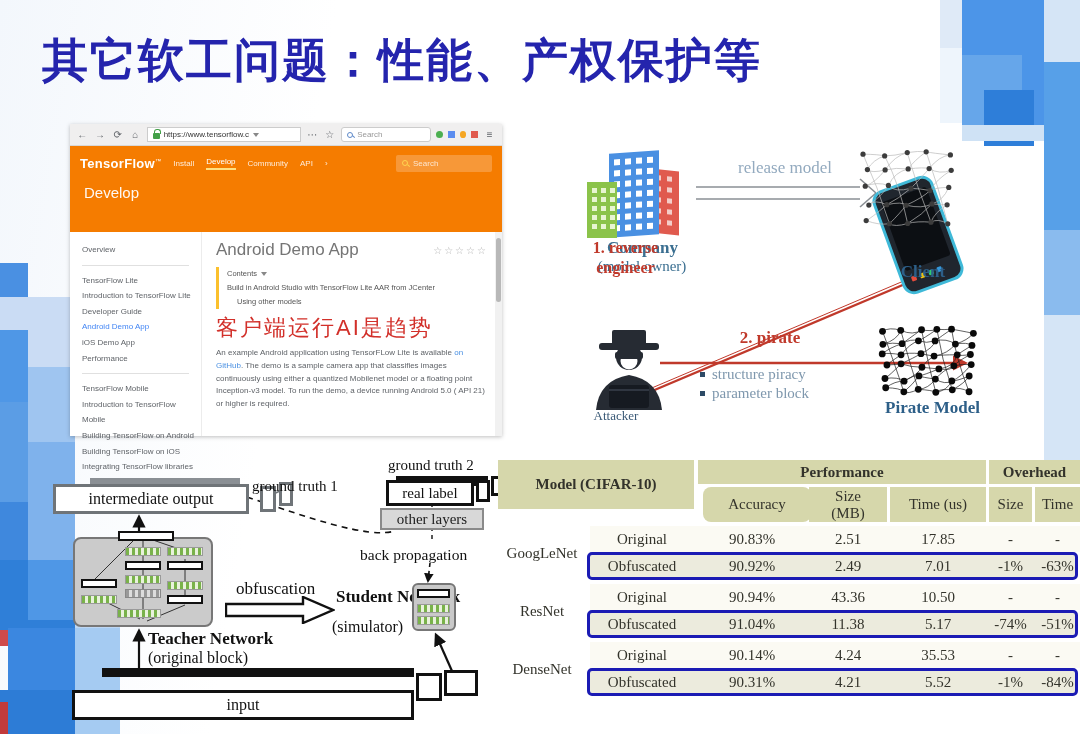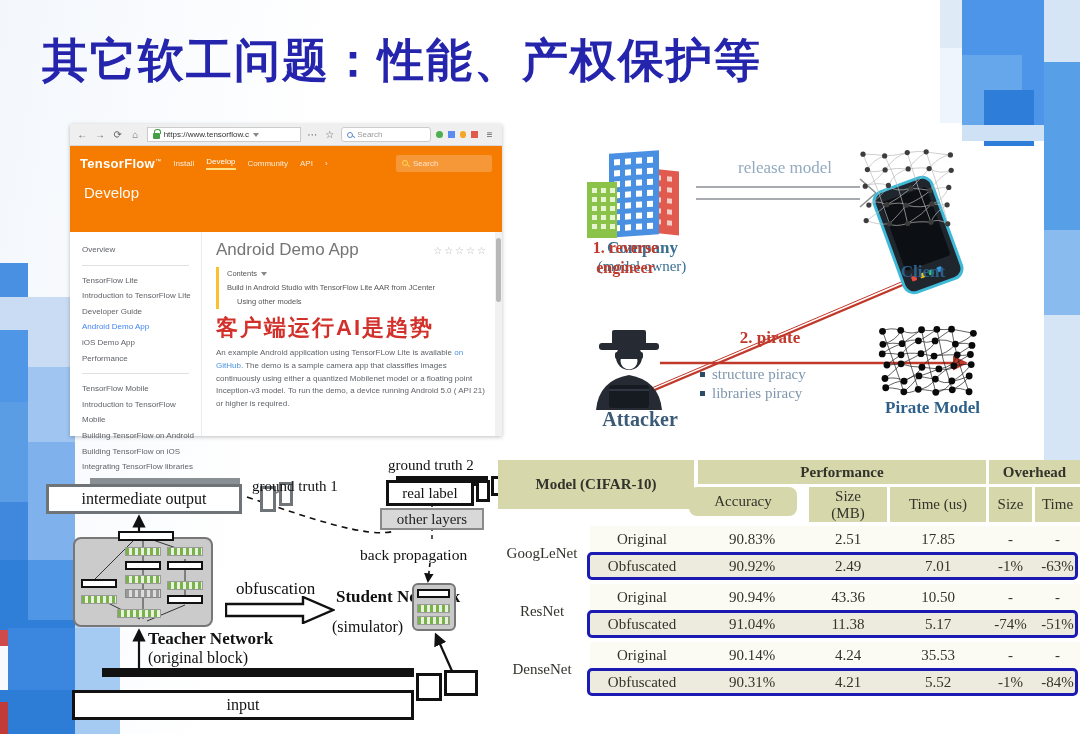--- a/index.html
+++ b/index.html
@@ -59,21 +59,21 @@
   .sbitem { line-height:1.95; }
   .sbitem.active { color:#4285f4; }
   .sbdiv { border-top:1px solid #e0e0e0; margin:7px 12px 7px 0; }
   #bmain { flex:1; padding:8px 14px 0 14px; position:relative; }
   #btitle-row { display:flex; align-items:center; }
   #bpagetitle { font-size:17px; color:#757575; }
   #bstars { margin-left:auto; color:#b4b4b4; font-size:10px; letter-spacing:2px; }
   #btoc { border-left:3px solid #fbc02d; margin-top:7px; padding-left:8px; font-size:7.5px; color:#555; }
   #btoc .tocrow { line-height:1.85; display:flex; align-items:center; gap:4px;}
   #btoc .indent { padding-left:10px; }
-  #banno { margin-top:4px; font-size:22px; font-weight:bold; color:#d2302a; letter-spacing:2px; }
+  #banno { margin-top:4px; font-size:22px; font-weight:normal; color:#d2302a; letter-spacing:2px; }
   #bpara { margin-top:4px; font-size:8px; line-height:1.62; color:#5f6368; width:272px; }
   #bpara a { color:#4a90e2; text-decoration:none; }
   #bscroll { position:absolute; right:0; top:0; bottom:0; width:7px; background:#f1f1f1; }
   #bscroll .thumb { position:absolute; top:6px; left:1px; width:5px; height:64px; background:#b8b8b8; border-radius:3px; }
 
   
   .dlabel { font-family:"Liberation Serif",serif; }
   #company-ico { left:585px; top:148px; width:112px; height:94px; }
   .bld { position:absolute; overflow:hidden; }
   #lbl-company { left:560px; top:238px; width:165px; font-size:17px; font-weight:bold; color:#3b6f91; }
@@ -82,32 +82,32 @@
   #phone { left:886px; top:180px; width:64px; height:110px; background:#20262e;
     border:3px solid #3fb9d8; border-radius:12px; transform:rotate(-20deg); }
   #phone .screen { position:absolute; left:5px; top:9px; right:5px; bottom:22px; background:#0c0f13; border-radius:3px; }
   #phone .apps { position:absolute; left:8px; bottom:10px; display:flex; gap:4px; }
   #phone .apps span { width:5px; height:5px; border-radius:1px; }
   #net-release { left:858px; top:146px; }
   #lbl-client { left:868px; top:262px; width:110px; font-size:17px; font-weight:bold; color:#2d5f88; }
   #lbl-attack1 { left:558px; top:238px; width:135px; font-size:16px; font-weight:bold; color:#c0392b; line-height:1.25; }
   #lbl-attack2 { left:700px; top:328px; width:140px; font-size:17px; font-weight:bold; color:#c0392b; }
   #attacker-ico { left:582px; top:328px; }
-  #lbl-attacker { left:580px; top:408px; width:120px; font-size:20px; font-weight:bold; color:#3b5a77; }
+  #lbl-attacker { left:556px; top:408px; width:120px; font-size:13px; font-weight:normal; color:#3b5a77; }
   .bullet-row { left:700px; width:190px; display:flex; align-items:center; gap:7px;
     font-size:15px; color:#7e97ad; font-family:"Liberation Serif",serif; }
   .bullet-row i { width:5px; height:5px; background:#2d4a66; flex:none; }
   #net-pirate { left:876px; top:324px; }
   #lbl-pirate { left:860px; top:398px; width:145px; font-size:17px; font-weight:bold; color:#2d5f88; }
 
   
   .obox { position:absolute; background:#fff; text-align:center;
     font-family:"Liberation Serif",serif; color:#111; }
   #iout-back { left:90px; top:478px; width:150px; height:12px; background:#8a8f94; }
-  #iout-box { left:46px; top:484px; width:196px; height:30px; border:3px solid #6f7478; font-size:16px; line-height:24px; }
+  #iout-box { left:53px; top:484px; width:196px; height:30px; border:3px solid #6f7478; font-size:16px; line-height:24px; }
   #iout-sq1 { left:260px; top:486px; width:16px; height:26px; border:3px solid #6f7478; }
   #iout-sq2 { left:279px; top:482px; width:14px; height:24px; border:3px solid #6f7478; }
   #lbl-gt1 { left:252px; top:478px; font-size:15px; color:#111; }
   #lbl-gt2 { left:388px; top:457px; font-size:15px; color:#111; }
   #rl-back { left:396px; top:476px; width:92px; height:10px; background:#111; }
   #rl-box { left:386px; top:480px; width:88px; height:26px; border:3px solid #111; font-size:15px; line-height:20px; }
   #rl-sq1 { left:476px; top:480px; width:14px; height:22px; border:3px solid #111; }
   #rl-sq2 { left:491px; top:476px; width:12px; height:20px; border:3px solid #111; }
   #ol-box { left:380px; top:508px; width:104px; height:22px; background:#d8d8d8; border:2px solid #8a8a8a;
     font-size:15px; line-height:18px; color:#222; }
@@ -434,21 +434,21 @@
     <line x1="27" y1="62" x2="67" y2="62" stroke="#3a404c" stroke-width="1.5"></line>
   </svg>
   <div class="abs dlabel ctr" id="lbl-attacker">Attacker</div>
 
   <div class="abs bullet-row" style="top:366px;">
       <i></i>
       <span>structure piracy</span>
     </div>
   <div class="abs bullet-row" style="top:385px;">
       <i></i>
-      <span>libraries piracy</span>
+      <span>parameter block</span>
     </div>
 
   <svg id="net-pirate" class="abs" width="104" height="74" viewBox="0 0 104 74">
       <path d="M6.521646860764198,7.318788863866957 Q13.221005825242496,2.844904850630512 24.74882692887859,6.33419366243025" stroke="#1d1d1d" fill="none" stroke-width="0.7"></path>
       <path d="M6.884435011951455,20.29924586811068 Q21.293795778832305,16.025654834520843 24.74882692887859,6.33419366243025" stroke="#1d1d1d" fill="none" stroke-width="0.7"></path>
       <path d="M6.884435011951455,20.29924586811068 Q16.381531171957743,18.39440709380173 26.135854445554248,19.705666430250588" stroke="#1d1d1d" fill="none" stroke-width="0.7"></path>
       <path d="M6.225305336166781,29.906784955089346 Q13.700106137571904,23.483854171020845 26.135854445554248,19.705666430250588" stroke="#1d1d1d" fill="none" stroke-width="0.7"></path>
       <path d="M6.225305336166781,29.906784955089346 Q13.5010396377654,28.57319192307684 25.050917821587493,30.775827420957306" stroke="#1d1d1d" fill="none" stroke-width="0.7"></path>
       <path d="M10.934740186638543,40.97831683400008 Q13.296378048554242,38.62586205109296 25.050917821587493,30.775827420957306" stroke="#1d1d1d" fill="none" stroke-width="0.7"></path>
       <path d="M10.934740186638543,40.97831683400008 Q16.20977317393281,40.85773428876779 25.056123092424183,39.86081437322349" stroke="#1d1d1d" fill="none" stroke-width="0.7"></path>
@@ -615,21 +615,21 @@
 
   <div class="abs" id="input-back"></div>
   <div class="obox" id="input-box">input</div>
   <div class="obox" id="input-sq1"></div>
   <div class="obox" id="input-sq2"></div>
 
   <div id="ptable" class="abs">
     <div class="tc khaki th" style="left:0;top:0;width:196px;height:49px;">Model (CIFAR-10)</div>
     <div class="tc khaki th" style="left:200px;top:0;width:288px;height:24px;">Performance</div>
     <div class="tc khaki th" style="left:491px;top:0;width:91px;height:24px;">Overhead</div>
-    <div class="tc khaki ts" style="left:191px;top:27px;width:108px;height:29px;border-radius:8px;">Accuracy</div>
+    <div class="tc khaki ts" style="left:205px;top:27px;width:108px;height:35px;border-radius:8px;">Accuracy</div>
     <div class="tc khaki ts" style="left:311px;top:27px;width:78px;height:35px;padding:0 14px;">Size (MB)</div>
     <div class="tc khaki ts" style="left:392px;top:27px;width:96px;height:35px;">Time (us)</div>
     <div class="tc khaki ts" style="left:491px;top:27px;width:43px;height:35px;">Size</div>
     <div class="tc khaki ts" style="left:537px;top:27px;width:45px;height:35px;">Time</div>
     <div id="tbody">
         <div class="tc td" style="left:0;top:66px;width:88px;height:54px;">GoogLeNet</div>
         <div class="rowbg-o" style="top:66px;"></div>
         <div class="rowbg-b" style="top:92px;"></div>
         <div class="tc td" style="left:92px;top:66px;width:104px;height:26px;">Original</div>
         <div class="tc td" style="left:200px;top:66px;width:108px;height:26px;">90.83%</div>

